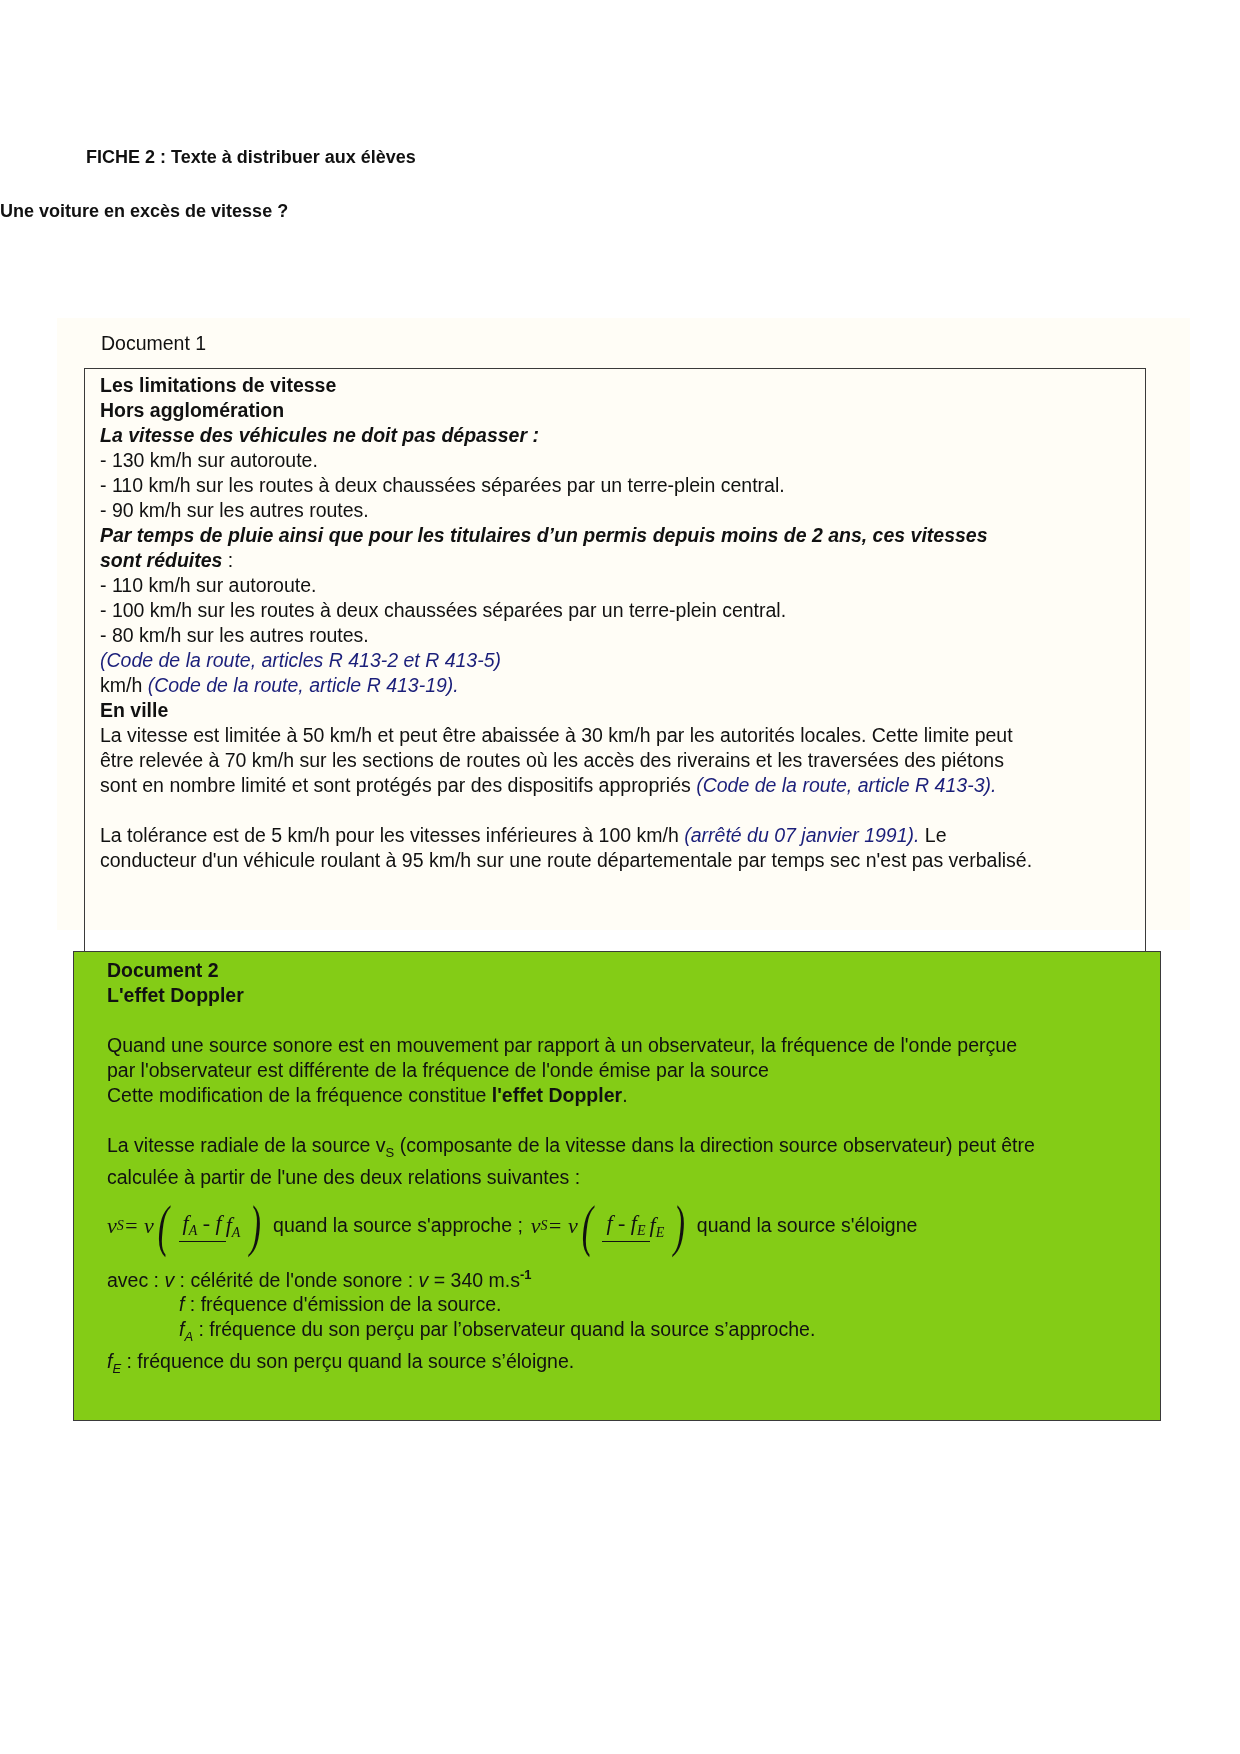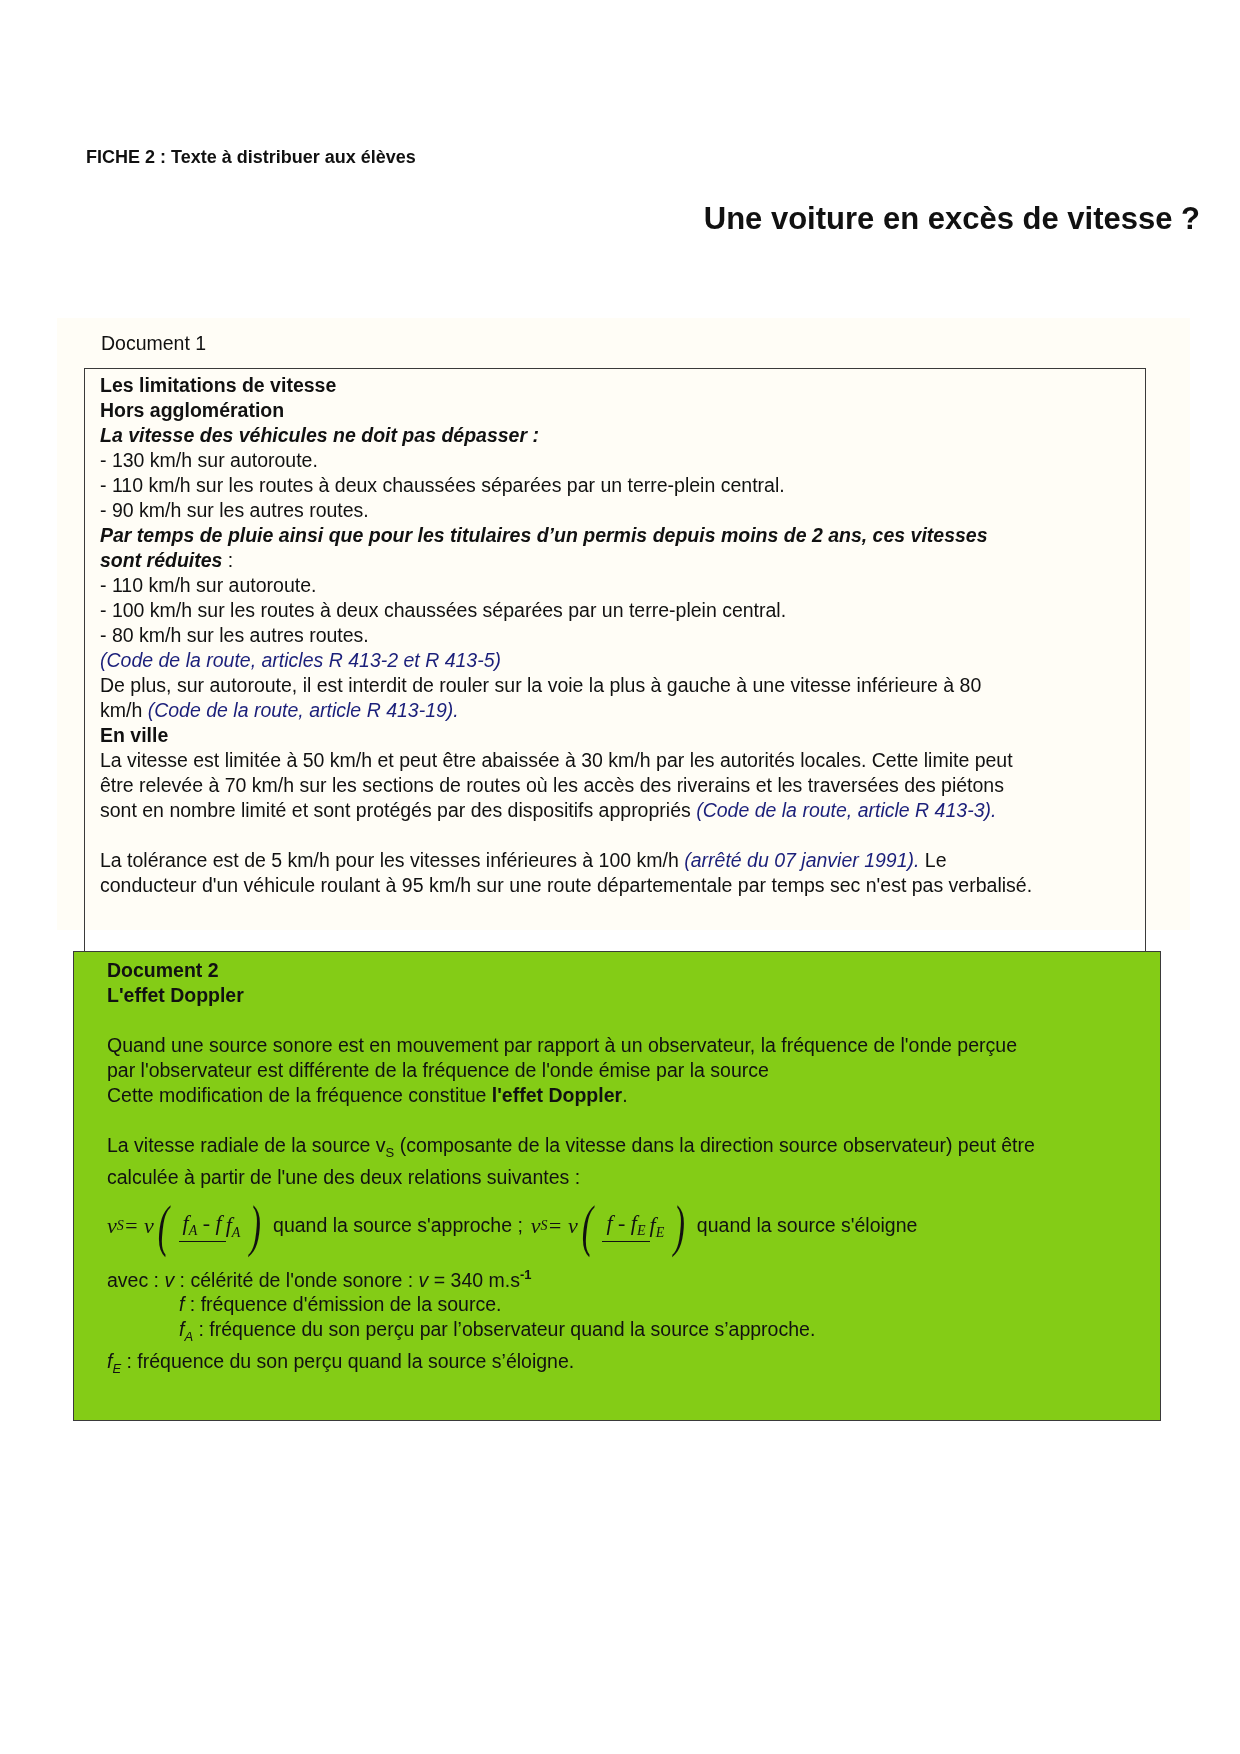--- a/index.html
+++ b/index.html
@@ -3,21 +3,21 @@
 <meta charset="utf-8">
 <style>
   html, body { margin: 0; padding: 0; }
   body {
     width: 1240px; height: 1754px; background: #ffffff; position: relative;
     font-family: "Liberation Sans", sans-serif; color: #111111;
     overflow: hidden;
   }
   .abs { position: absolute; }
   #fiche-title { left: 58px; top: 147px; font-size: 18px; font-weight: bold; margin-left: 28px; }
-  #main-title { left: 0; width: 1200px; text-align: right; top: 201px; font-size: 31px; font-weight: bold; }
+  #main-title { left: 0; width: 1200px; text-align: left; top: 201px; font-size: 18px; font-weight: bold; }
 
   #doc1 {
     left: 57px; top: 318px; width: 1133px; height: 612px;
     background: #fffdf6;
   }
   #doc1-label { left: 44px; top: 14px; font-size: 19.5px; font-weight: normal; }
   #doc1-box {
     left: 27px; top: 50px; width: 1062px; height: 688px;
     border: 1.5px solid #3a3a3a; box-sizing: border-box;
     padding: 4px 0 0 15px;
@@ -58,21 +58,20 @@
     <div class="line bi">La vitesse des véhicules ne doit pas dépasser :</div>
     <div class="line">- 130 km/h sur autoroute.</div>
     <div class="line">- 110 km/h sur les routes à deux chaussées séparées par un terre-plein central.</div>
     <div class="line">- 90 km/h sur les autres routes.</div>
     <div class="line bi">Par temps de pluie ainsi que pour les titulaires d’un permis depuis moins de 2 ans, ces vitesses</div>
     <div class="line"><span class="bi">sont réduites</span><span> :</span></div>
     <div class="line">- 110 km/h sur autoroute.</div>
     <div class="line">- 100 km/h sur les routes à deux chaussées séparées par un terre-plein central.</div>
     <div class="line">- 80 km/h sur les autres routes.</div>
     <div class="line ref">(Code de la route, articles R 413-2 et R 413-5)</div>
-    <div class="line">De plus, sur autoroute, il est interdit de rouler sur la voie la plus à gauche à une vitesse inférieure à 80</div>
     <div class="line"><span>km/h </span><span class="ref">(Code de la route, article R 413-19).</span></div>
     <div class="line b">En ville</div>
     <div class="line">La vitesse est limitée à 50 km/h et peut être abaissée à 30 km/h par les autorités locales. Cette limite peut</div>
     <div class="line">être relevée à 70 km/h sur les sections de routes où les accès des riverains et les traversées des piétons</div>
     <div class="line"><span>sont en nombre limité et sont protégés par des dispositifs appropriés </span><span class="ref">(Code de la route, article R 413-3).</span></div>
     <div class="gap"></div>
     <div class="line"><span>La tolérance est de 5 km/h pour les vitesses inférieures à 100 km/h </span><span class="ref">(arrêté du 07 janvier 1991).</span><span> Le</span></div>
     <div class="line">conducteur d'un véhicule roulant à 95 km/h sur une route départementale par temps sec n'est pas verbalisé.</div>
   </div>
 </section>

